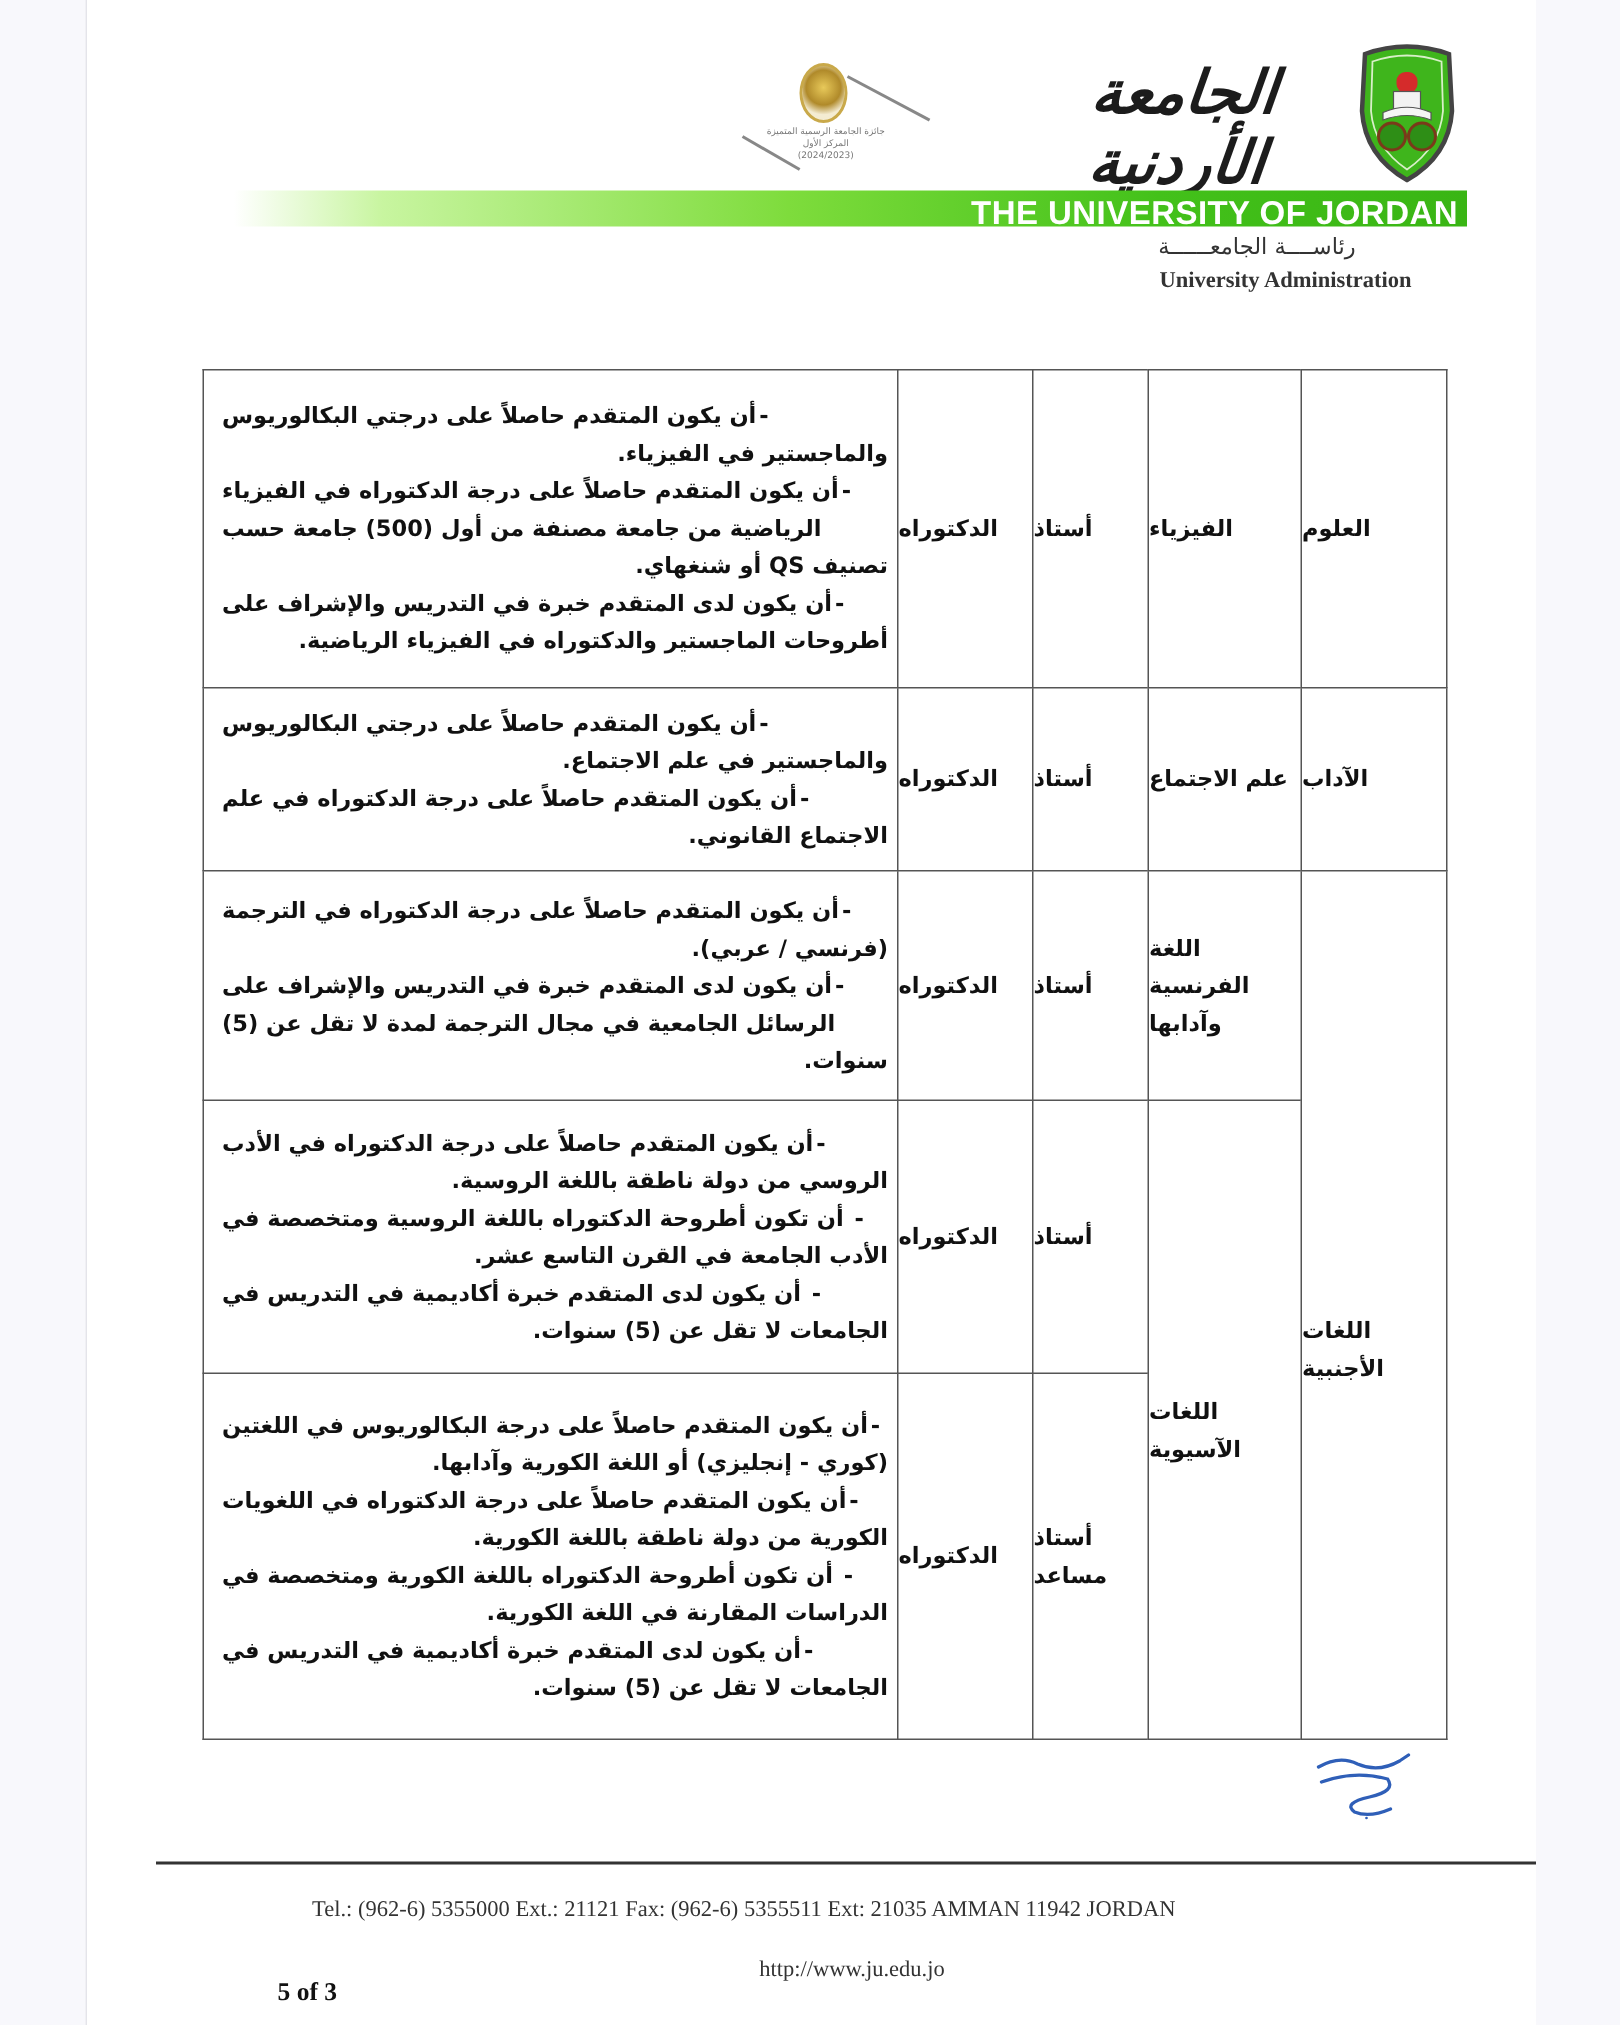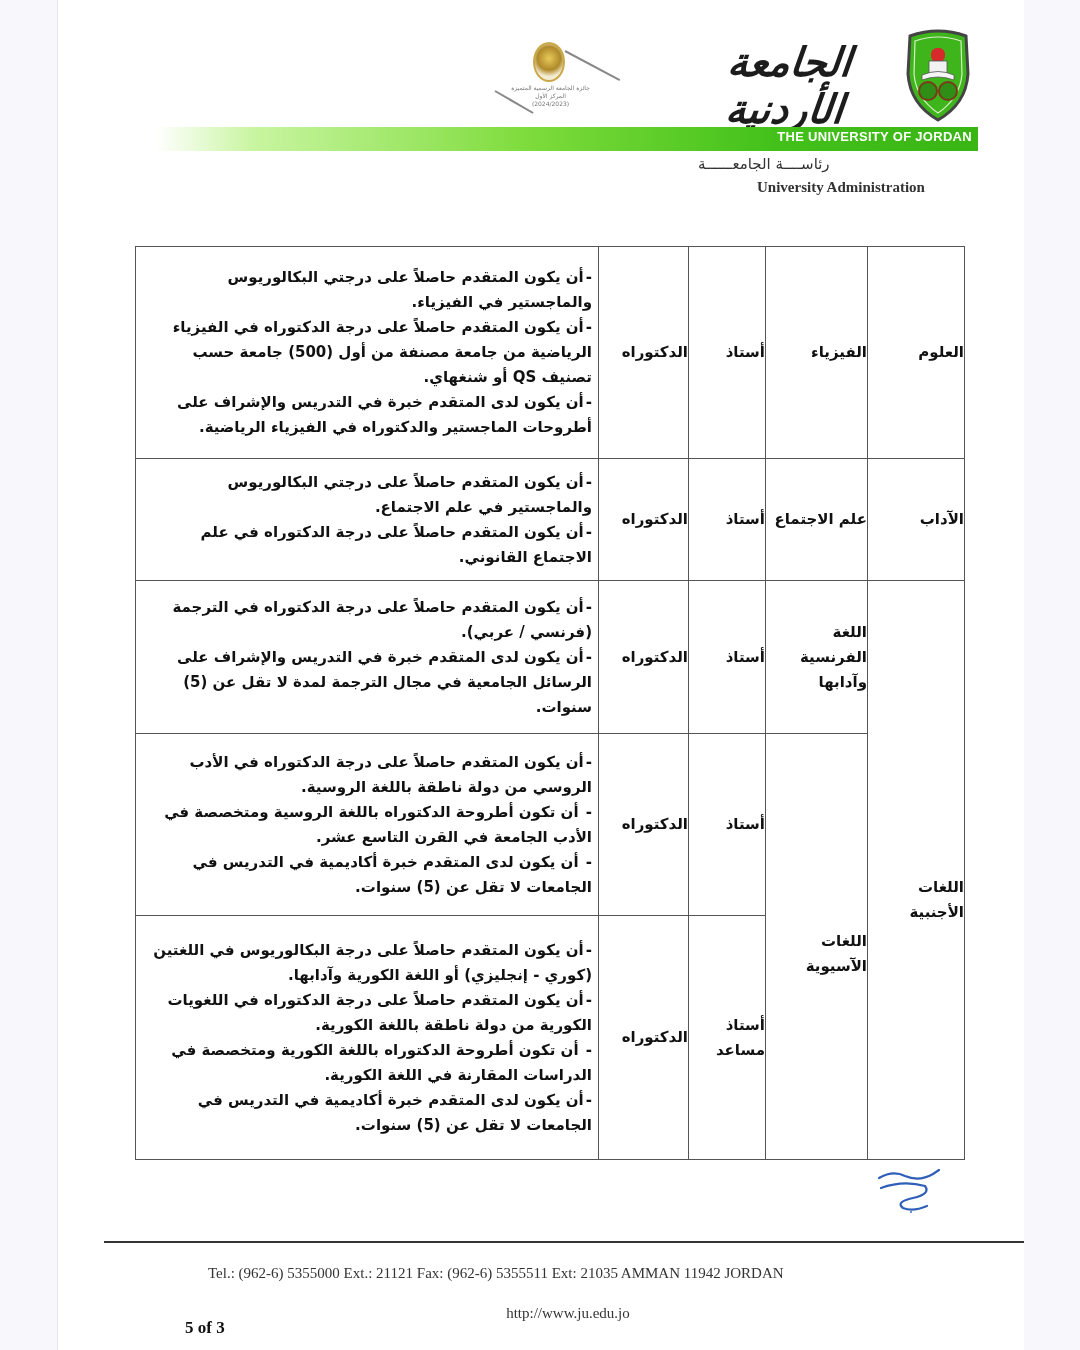--- a/index.html
+++ b/index.html
@@ -46,39 +46,39 @@
   .crest {
     position: absolute; left: 846px; top: 28px; width: 68px; height: 94px;
   }
   .green-band {
     position: absolute; left: 98px; top: 127px; width: 822px; height: 24px;
     background: linear-gradient(to right, rgba(255,255,255,0) 0%, #c8f5a0 12%, #7edc3c 45%, #43c11a 75%, #39b514 100%);
   }
   .uj-english {
     position: absolute; right: 6px; top: 2px;
     font-family: "Liberation Sans", sans-serif; font-weight: bold;
-    font-size: 13px; color: #ffffff; letter-spacing: 0.3px;
+    font-size: 22px; color: #ffffff; letter-spacing: 0.3px;
   }
   .presidency-ar {
-    position: absolute; left: 640px; top: 155px; width: 200px; direction: rtl; text-align: left;
+    position: absolute; left: 680px; top: 155px; width: 200px; direction: rtl; text-align: center;
     font-size: 15px; color: #333; letter-spacing: 1px;
   }
   .presidency-en {
-    position: absolute; left: 683px; top: 179px; width: 200px; text-align: center;
+    position: absolute; left: 683px; top: 179px; width: 200px; text-align: right;
     font-family: "Liberation Serif", serif; font-weight: bold; font-size: 15px; color: #333;
   }
 
   
   table.req {
     position: absolute; left: 77px; top: 246px; width: 829px;
     border-collapse: collapse; direction: rtl; table-layout: fixed;
   }
   table.req td {
     border: 1.5px solid #555;
-    vertical-align: middle; text-align: right;
+    vertical-align: middle; text-align: left;
     font-size: 15px; font-weight: bold; line-height: 25px;
   }
   col.c-faculty { width: 97px; }
   col.c-dept { width: 102px; }
   col.c-rank { width: 77px; }
   col.c-degree { width: 90px; }
   col.c-cond { width: 463px; }
   td.cond {
     text-align: justify; text-align-last: right;
     padding: 2px 6px 2px 12px; font-weight: normal; font-size: 15.5px; line-height: 30.5px;

